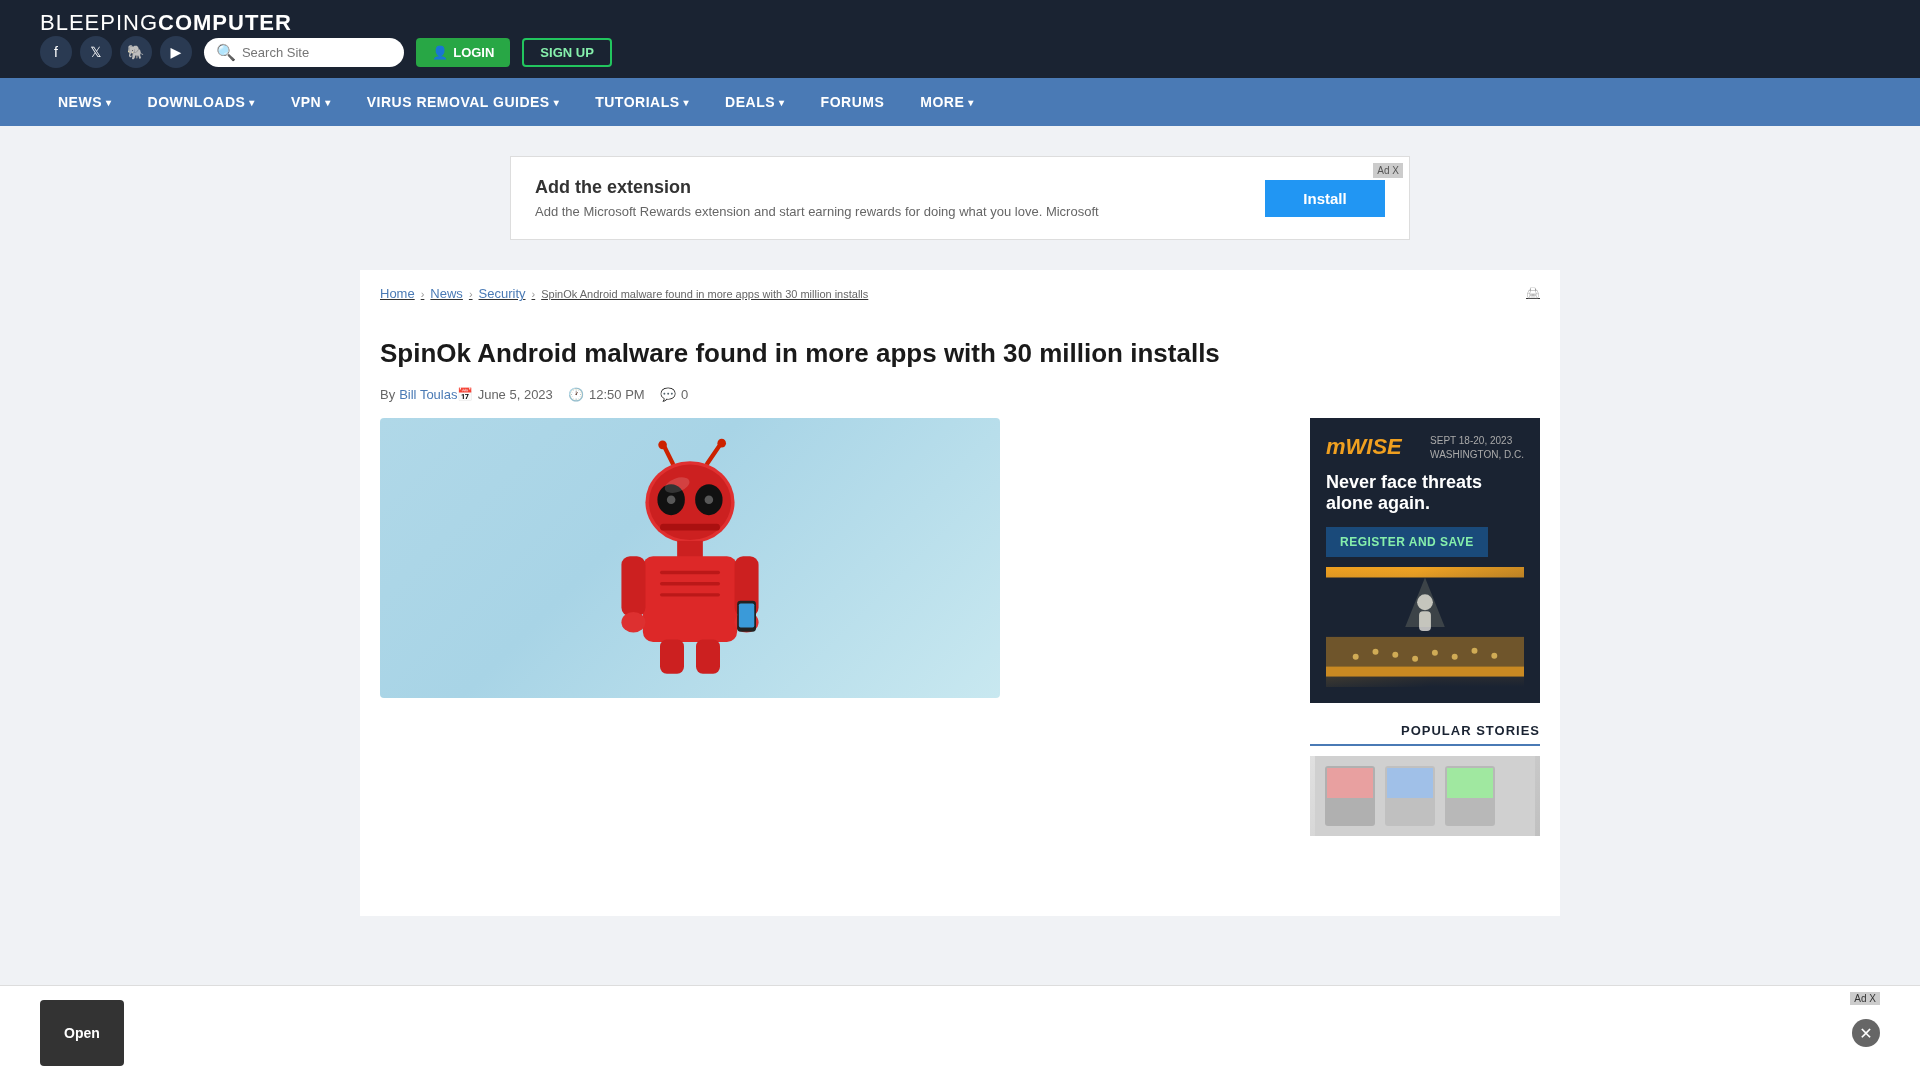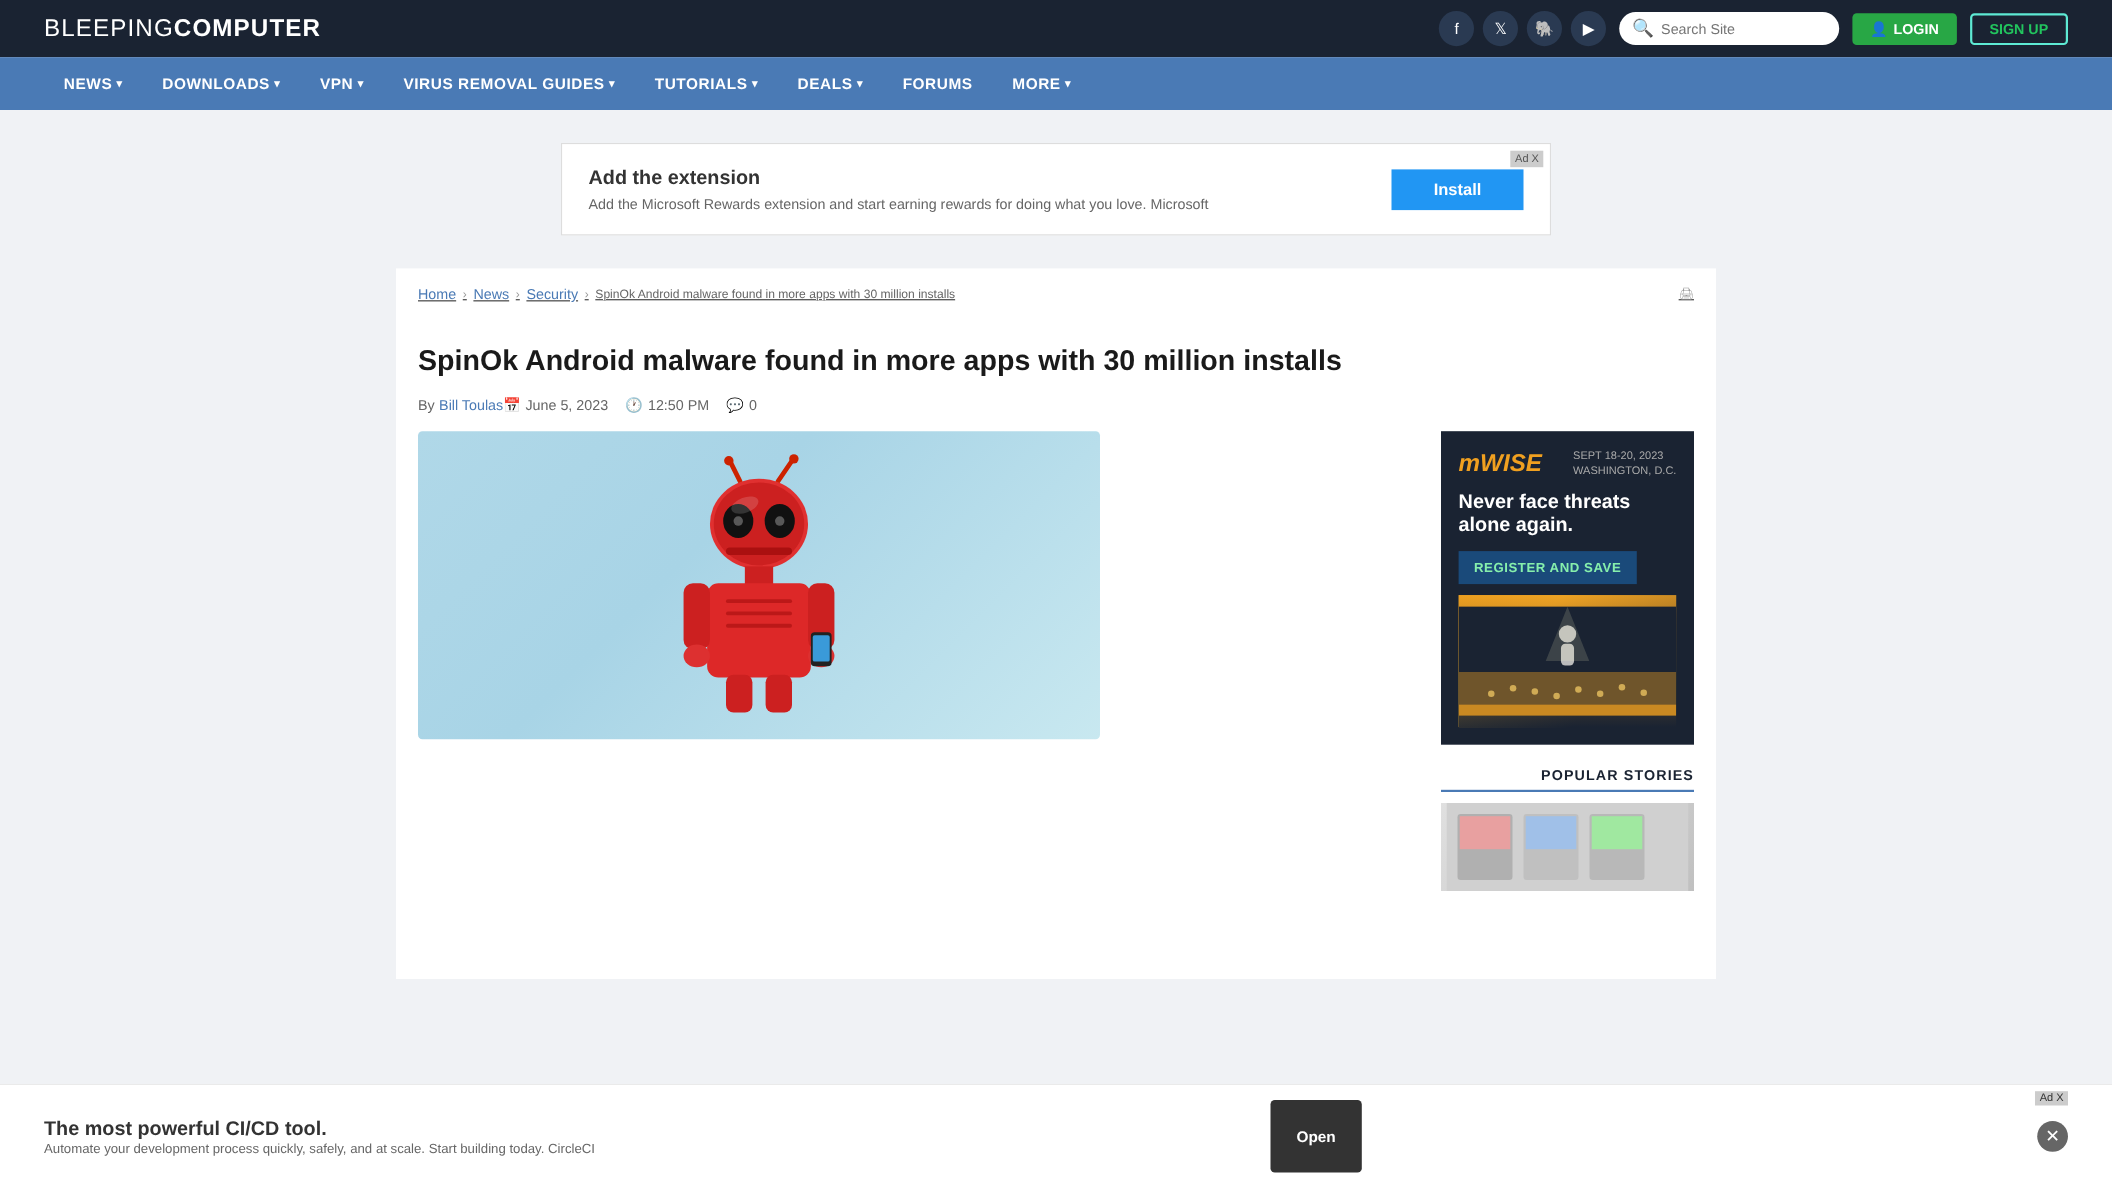--- a/index.html
+++ b/index.html
@@ -3,22 +3,23 @@
   <meta charset="utf-8">
   <style>
     * { margin: 0; padding: 0; box-sizing: border-box; }
     body { font-family: Arial, sans-serif; background: #f0f2f5; color: #333; }
 
     
     .header {
       background: #1a2332;
       padding: 10px 40px;
       display: flex;
-      align-items: center;
+      align-items: flex-start;
       justify-content: space-between;
+      flex-direction: column;
     }
     .logo {
       font-size: 22px;
       color: white;
       font-weight: 300;
       letter-spacing: 1px;
     }
     .logo strong { font-weight: 800; }
     .header-right {
       display: flex;
@@ -65,22 +66,22 @@
       border-radius: 4px;
       cursor: pointer;
       font-size: 13px;
       font-weight: bold;
       display: flex;
       align-items: center;
       gap: 5px;
     }
     .btn-signup {
       background: transparent;
-      color: #22c55e;
-      border: 2px solid #5eead4;
+      color: #86efac;
+      border: 2px solid #22c55e;
       padding: 5px 16px;
       border-radius: 4px;
       cursor: pointer;
       font-size: 13px;
       font-weight: bold;
     }
 
     
     .nav {
       background: #4a7ab5;
@@ -546,20 +547,16 @@
           </svg>
         </div>
       </div>
     </div>
   </div>
 
   <div style="height:80px;"></div>
 </div>
 
 <div class="bottom-ad">
-  <div class="bottom-ad-text">
-    <h3>The most powerful CI/CD tool.</h3>
-    <p>Automate your development process quickly, safely, and at scale. Start building today. CircleCI</p>
-  </div>
   <button class="btn-open">Open</button>
   <button class="ad-close">✕</button>
   <span class="bottom-ad-badge">Ad X</span>
 </div>
 
 </body></html>

